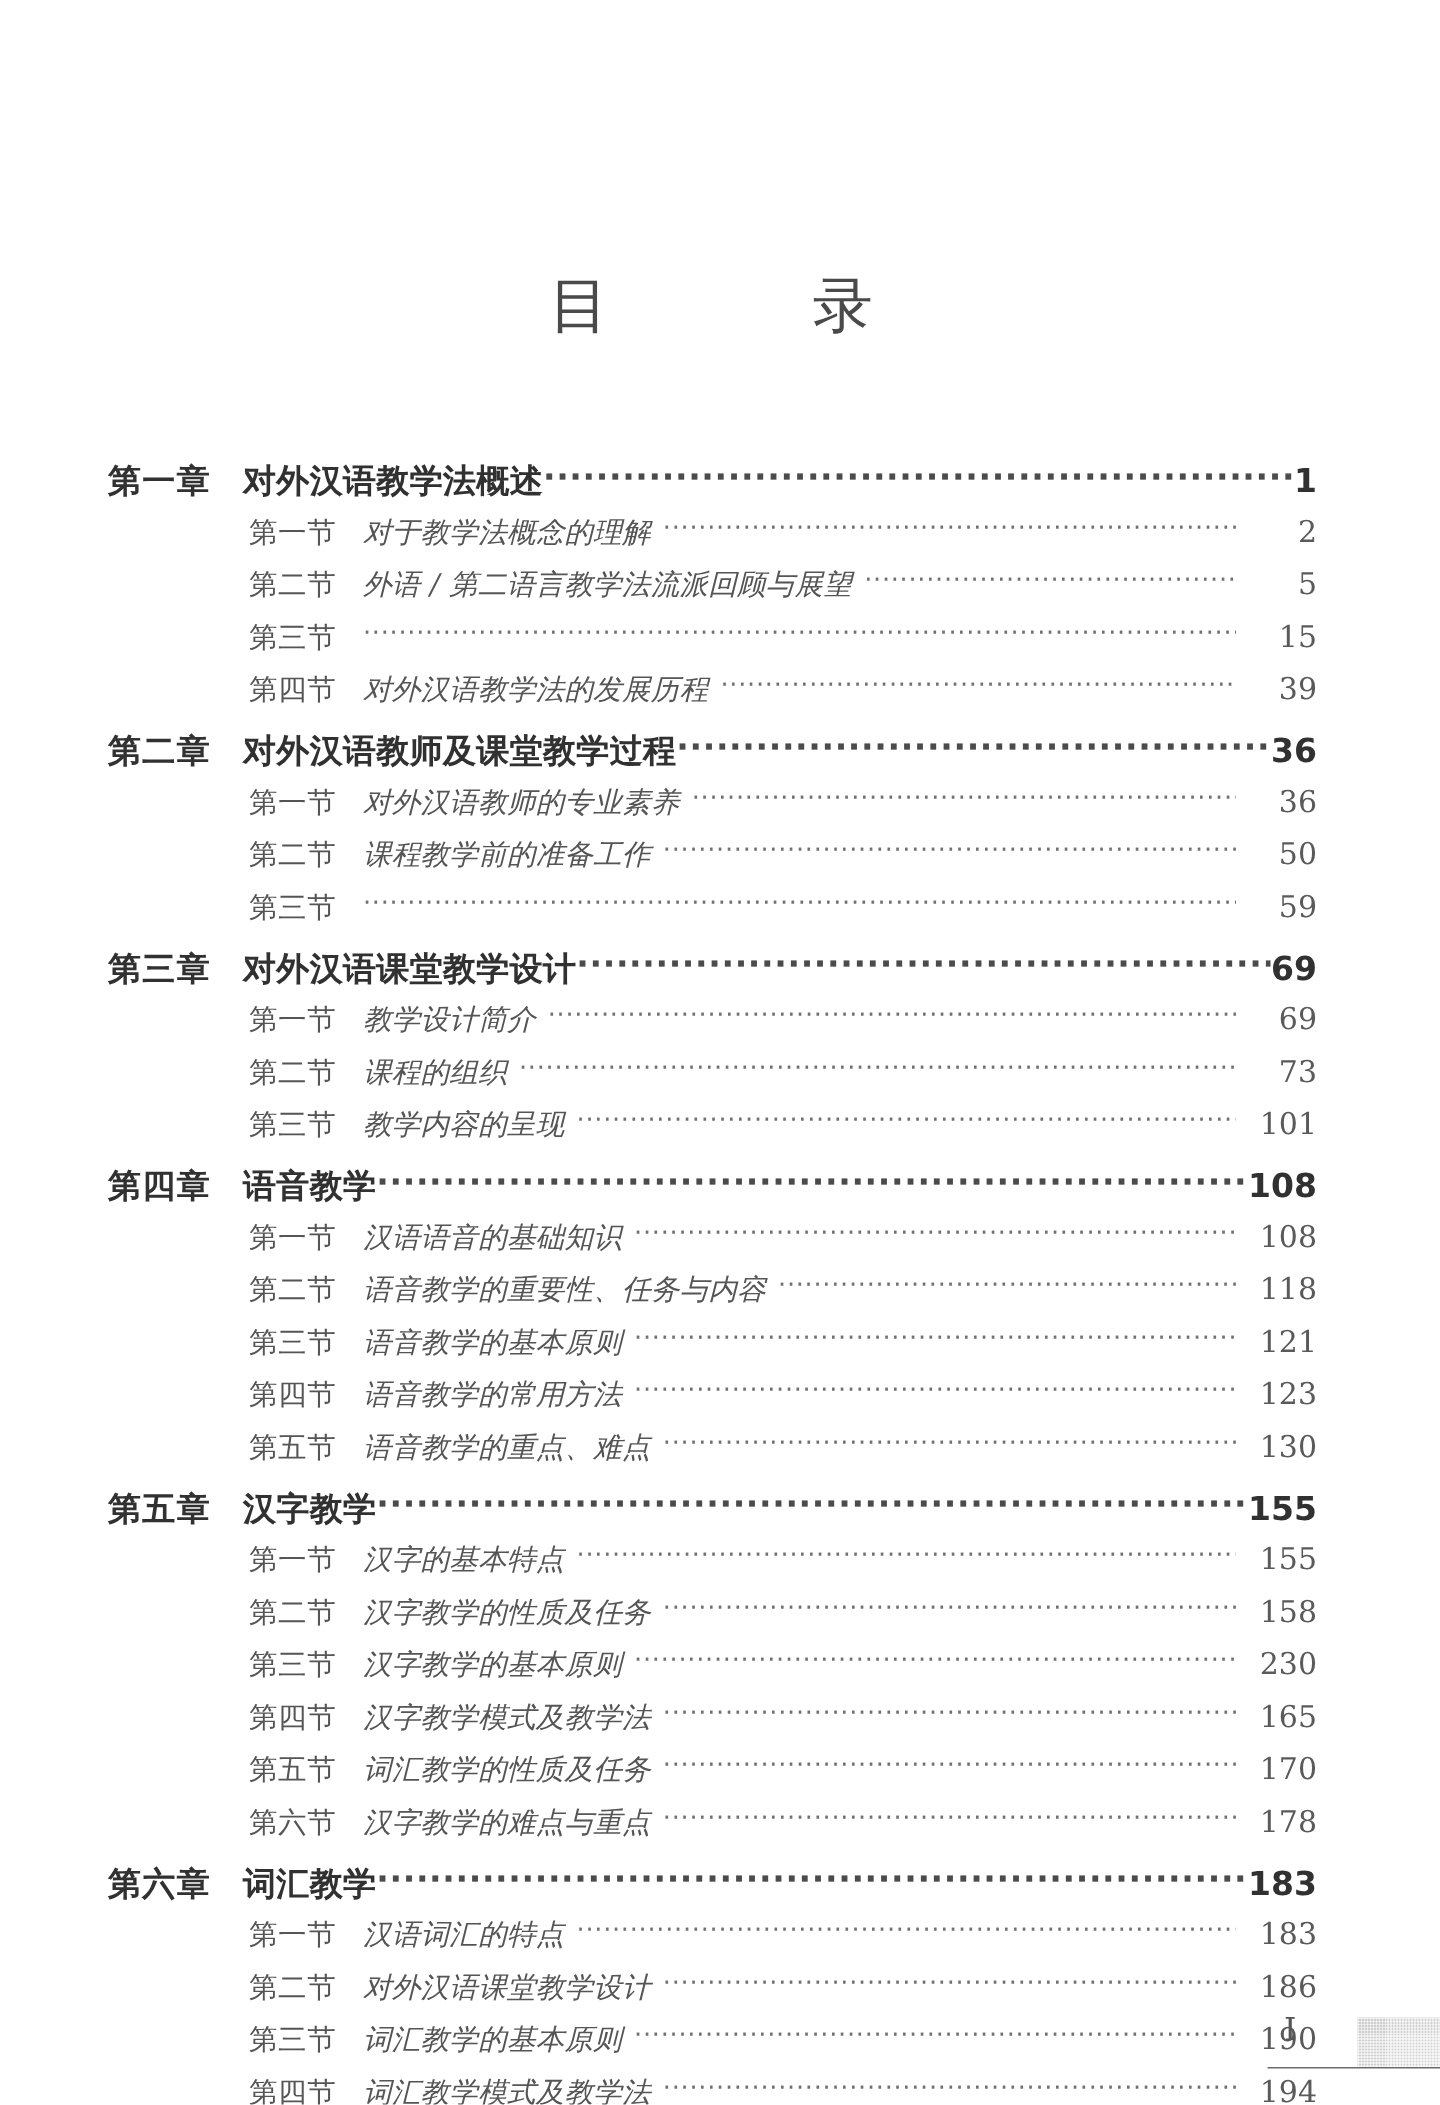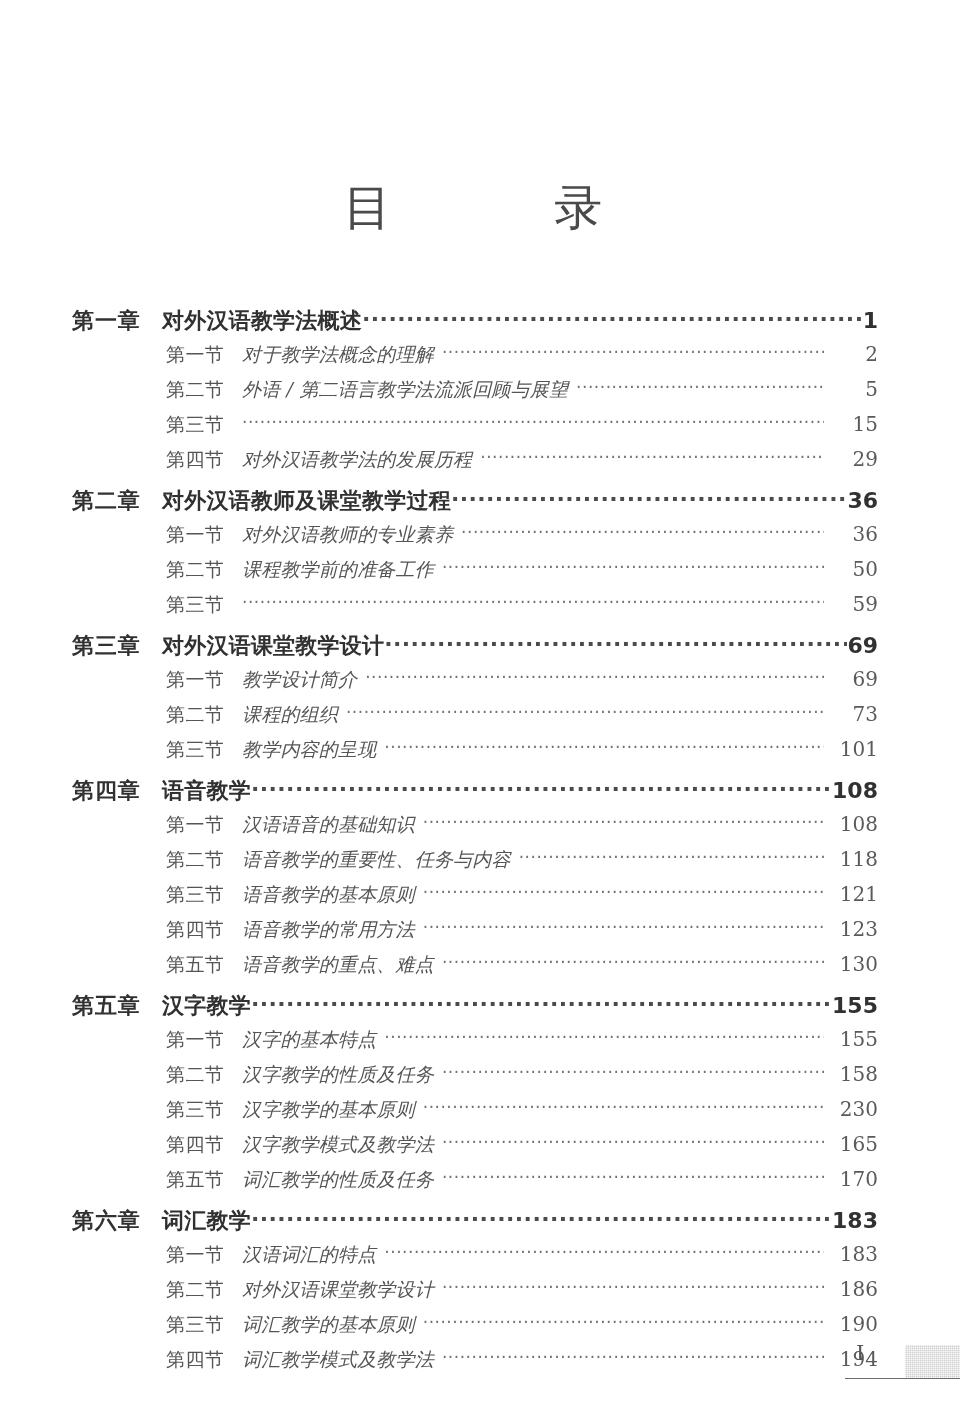--- a/index.html
+++ b/index.html
@@ -18,21 +18,21 @@
   }
 
   
   .page-title {
     position: absolute;
     top: 176px;
     left: 0;
     width: 960px;
     text-align: center;
     font-family: "DejaVu Serif", serif;
-    font-size: 48px;
+    font-size: 40px;
     font-weight: 400;
     letter-spacing: 0.30em;
     color: #4a4a4a;
     white-space: pre;
   }
 
   
   .toc {
     position: absolute;
     top: 303px;
@@ -203,21 +203,21 @@
       </div>
       <div class="entry section">
         <span class="num">第三节</span>
         <span class="leader"></span>
         <span class="pg">15</span>
       </div>
       <div class="entry section">
         <span class="num">第四节</span>
         <span class="title">对外汉语教学法的发展历程</span>
         <span class="leader"></span>
-        <span class="pg">29</span>
+        <span class="pg">39</span>
       </div>
     </div>
     <div class="chap-group">
       <div class="entry chapter">
         <span class="num">第二章</span>
         <span class="title">对外汉语教师及课堂教学过程</span>
         <span class="leader"></span>
         <span class="pg">36</span>
       </div>
       <div class="entry section">
@@ -331,20 +331,26 @@
         <span class="num">第四节</span>
         <span class="title">汉字教学模式及教学法</span>
         <span class="leader"></span>
         <span class="pg">165</span>
       </div>
       <div class="entry section">
         <span class="num">第五节</span>
         <span class="title">词汇教学的性质及任务</span>
         <span class="leader"></span>
         <span class="pg">170</span>
+      </div>
+      <div class="entry section">
+        <span class="num">第六节</span>
+        <span class="title">汉字教学的难点与重点</span>
+        <span class="leader"></span>
+        <span class="pg">178</span>
       </div>
     </div>
     <div class="chap-group">
       <div class="entry chapter">
         <span class="num">第六章</span>
         <span class="title">词汇教学</span>
         <span class="leader"></span>
         <span class="pg">183</span>
       </div>
       <div class="entry section">

